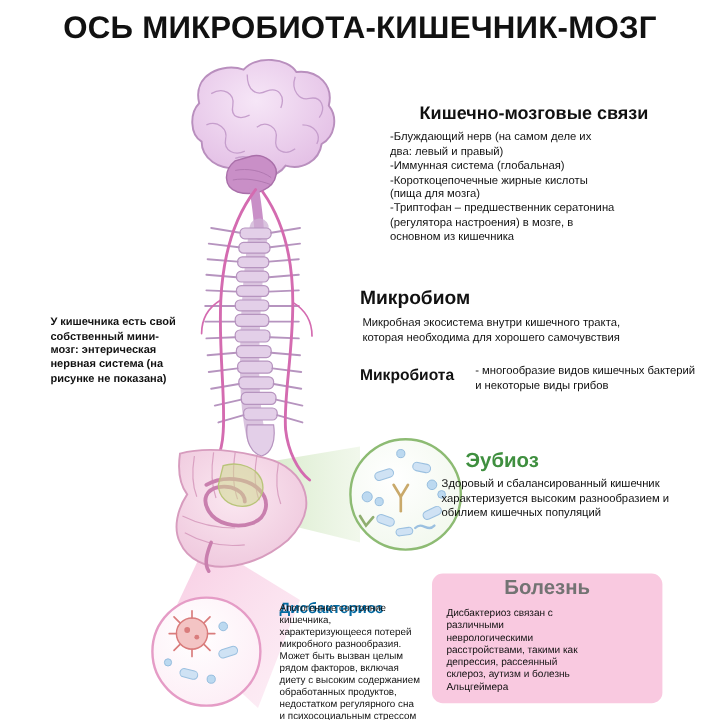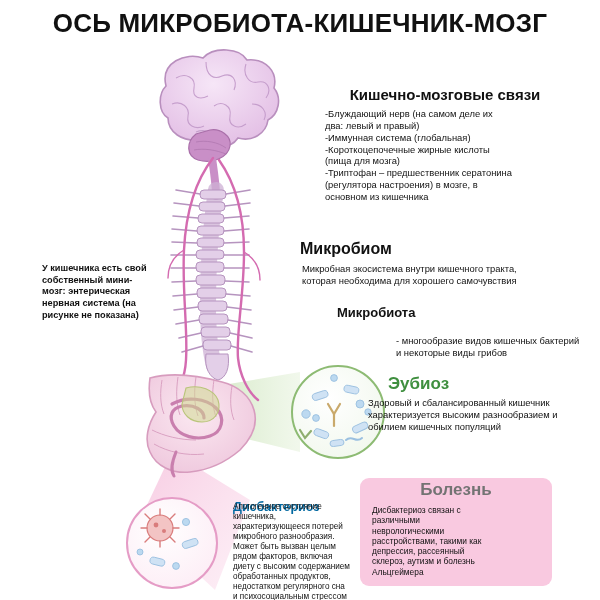--- a/index.html
+++ b/index.html
@@ -22,22 +22,22 @@
     white-space:nowrap;
   }
 
   
   .gut-brain-hdr{position:absolute;left:300px;top:86px;width:290px;font-size:15px;font-weight:700;text-align:center;}
   .gut-brain-list{position:absolute;left:302px;top:108px;width:210px;}
   .gut-brain-list div{font-size:9.4px;line-height:1.26;margin-left:23px;}
 
   .microbiome-hdr{position:absolute;left:300px;top:240px;width:290px;font-size:16px;font-weight:700;}
   .microbiome-txt{position:absolute;left:302px;top:263px;width:245px;font-size:9.4px;line-height:1.25;}
-  .microbiota-hdr{position:absolute;left:300px;top:305px;font-size:13px;font-weight:700;margin-left:37px;}
-  .microbiota-txt{position:absolute;left:396px;top:303px;width:190px;font-size:9.4px;line-height:1.25;margin-top:32px;}
+  .microbiota-hdr{position:absolute;left:300px;top:305px;font-size:13px;font-weight:700;}
+  .microbiota-txt{position:absolute;left:396px;top:303px;width:190px;font-size:9.4px;line-height:1.25;}
 
   
   .left-note{position:absolute;left:42px;top:263px;width:112px;font-size:9.2px;line-height:1.27;font-weight:600;}
 
   
   .eub-hdr{position:absolute;left:388px;top:374px;font-size:17px;font-weight:700;color:#3f8f3f;}
   .eub-txt{position:absolute;left:368px;top:397px;width:200px;font-size:9.4px;line-height:1.26;}
 
   
   .dys-hdr{position:absolute;left:233px;top:483px;font-size:12.5px;font-weight:700;color:#0369a1;margin-top:17px;}

